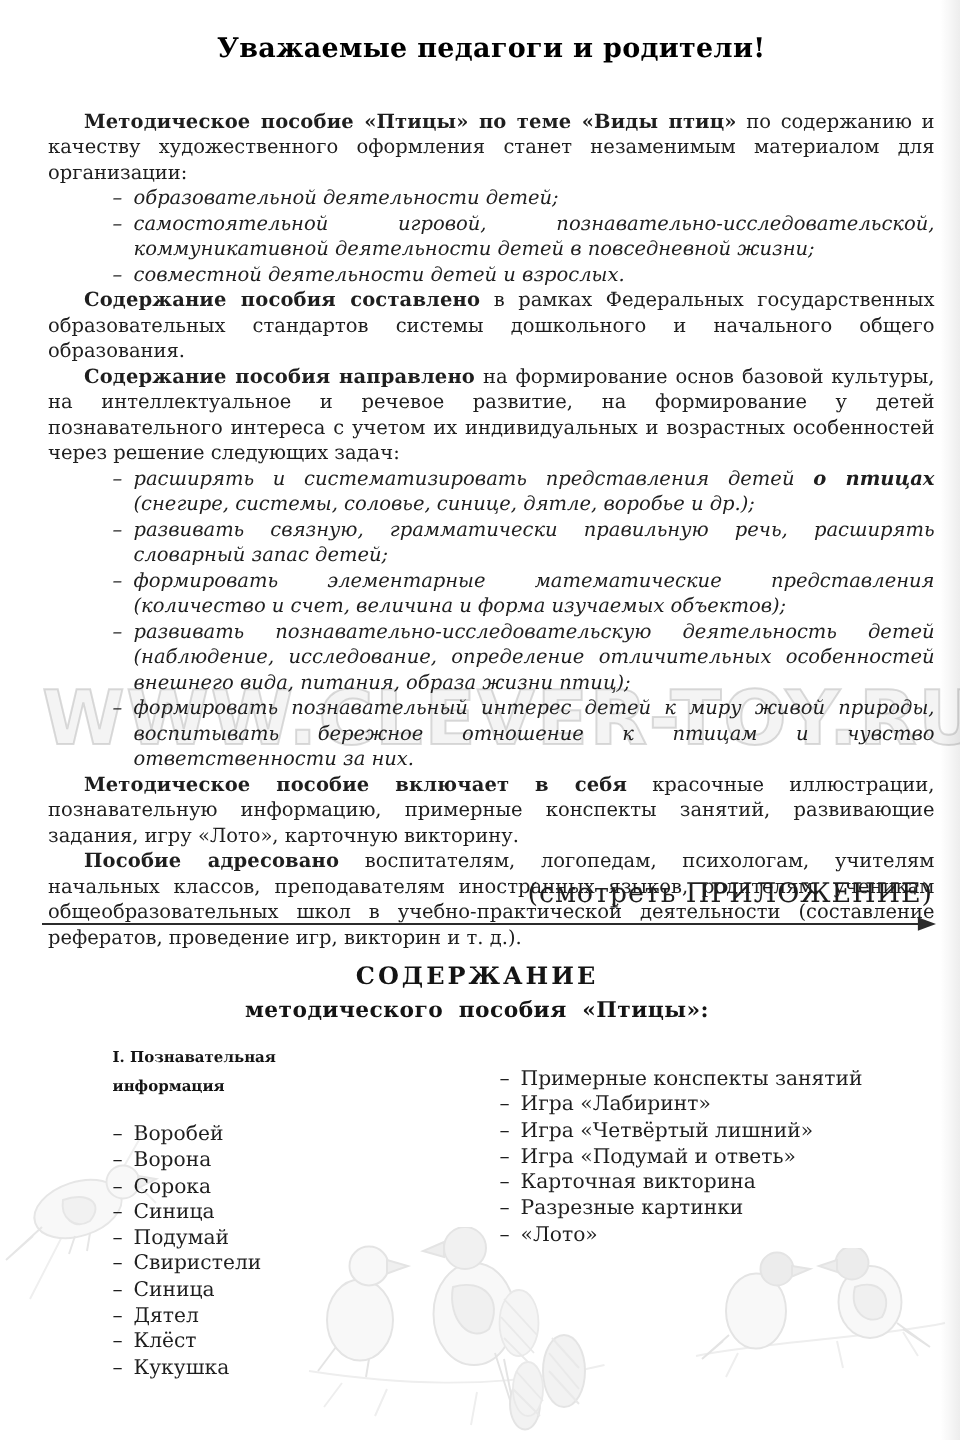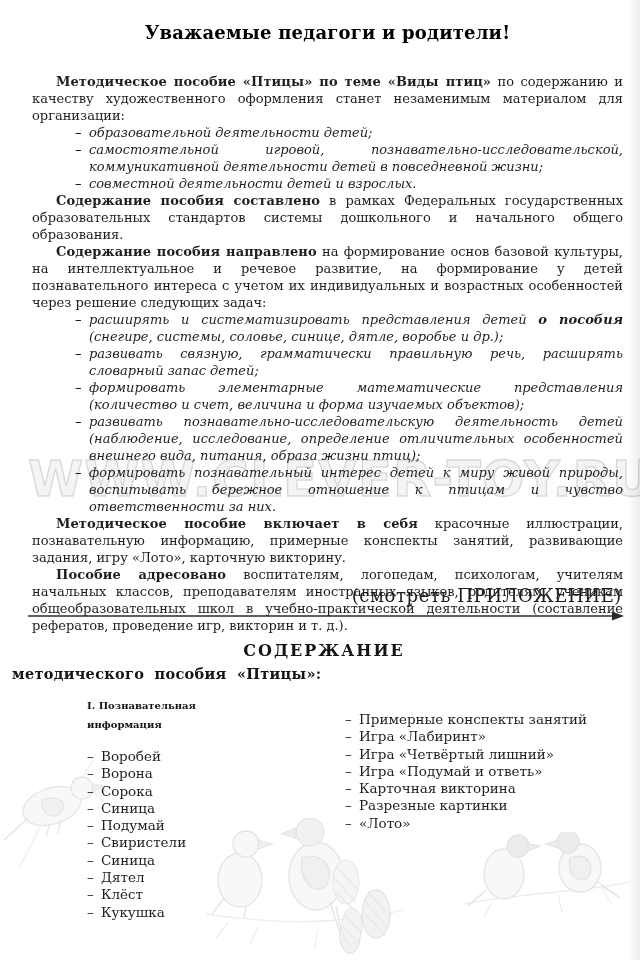--- a/index.html
+++ b/index.html
@@ -37,27 +37,27 @@
   ul.dash-list.ital { font-style:italic; }
   ul.dash-list li { display:flex; font-size:13px; line-height:17px; }
   .dash-mark { flex:0 0 14px; }
   .li-text { flex:1; text-align:justify; }
   .appendix { position:absolute; left:28px; right:15px; top:585px; z-index:2; }
   .appendix-note {
     text-align:right; font-size:18px;
     letter-spacing:0.6px; padding-right:3px;
   }
   .arrow-svg { display:block; width:100%; height:16px; margin-top:1px; }
-  .toc { position:absolute; left:0; right:4px; top:641px; z-index:2;margin-left:12px; }
+  .toc { position:absolute; left:0; right:4px; top:641px; z-index:2; }
   .toc-h1 {
     text-align:center; font-weight:bold; font-size:16px;
     letter-spacing:2px; color:#141414;
   }
   .toc-h2 {
-    text-align:left; font-weight:bold; font-size:14.5px; margin-top:5px;
+    text-align:center; font-weight:bold; font-size:14.5px; margin-top:5px;
     word-spacing:5px; letter-spacing:0.3px; color:#141414;
   }
   .columns { display:flex; margin-top:15px; }
   .col1 { margin-left:75px; width:258px; }
   .col2 { flex:1; }
   .col-header { font-weight:bold; font-size:10px; line-height:18.5px; color:#141414; }
   .col ul.dash-list { padding-left:0; margin-top:14px; }
   .col ul.dash-list li { font-size:13.5px; line-height:17.3px; }
 </style>
 </head>
@@ -142,21 +142,21 @@
           </li>
       </ul>
 
       <p class="para"><b>Содержание пособия составлено</b><span> в рамках Федеральных государственных образовательных стандартов системы дошкольного и начального общего образования.</span></p>
 
       <p class="para"><b>Содержание пособия направлено</b><span> на формирование основ базовой культуры, на интеллектуальное и речевое развитие, на формирование у детей познавательного интереса с учетом их индивидуальных и возрастных особенностей через решение следующих задач:</span></p>
 
       <ul class="dash-list ital">
         <li>
             <span class="dash-mark">–</span>
-            <span class="li-text"><span>расширять и систематизировать представления детей </span><b>о пособия</b><span> (снегире, системы, соловье, синице, дятле, воробье и др.);</span></span>
+            <span class="li-text"><span>расширять и систематизировать представления детей </span><b>о птицах</b><span> (снегире, системы, соловье, синице, дятле, воробье и др.);</span></span>
           </li>
         <li>
             <span class="dash-mark">–</span>
             <span class="li-text"><span>развивать связную, грамматически правильную речь, расширять словарный запас детей;</span><b></b><span></span></span>
           </li>
         <li>
             <span class="dash-mark">–</span>
             <span class="li-text"><span>формировать элементарные математические представления (количество и счет, величина и форма изучаемых объектов);</span><b></b><span></span></span>
           </li>
         <li>

